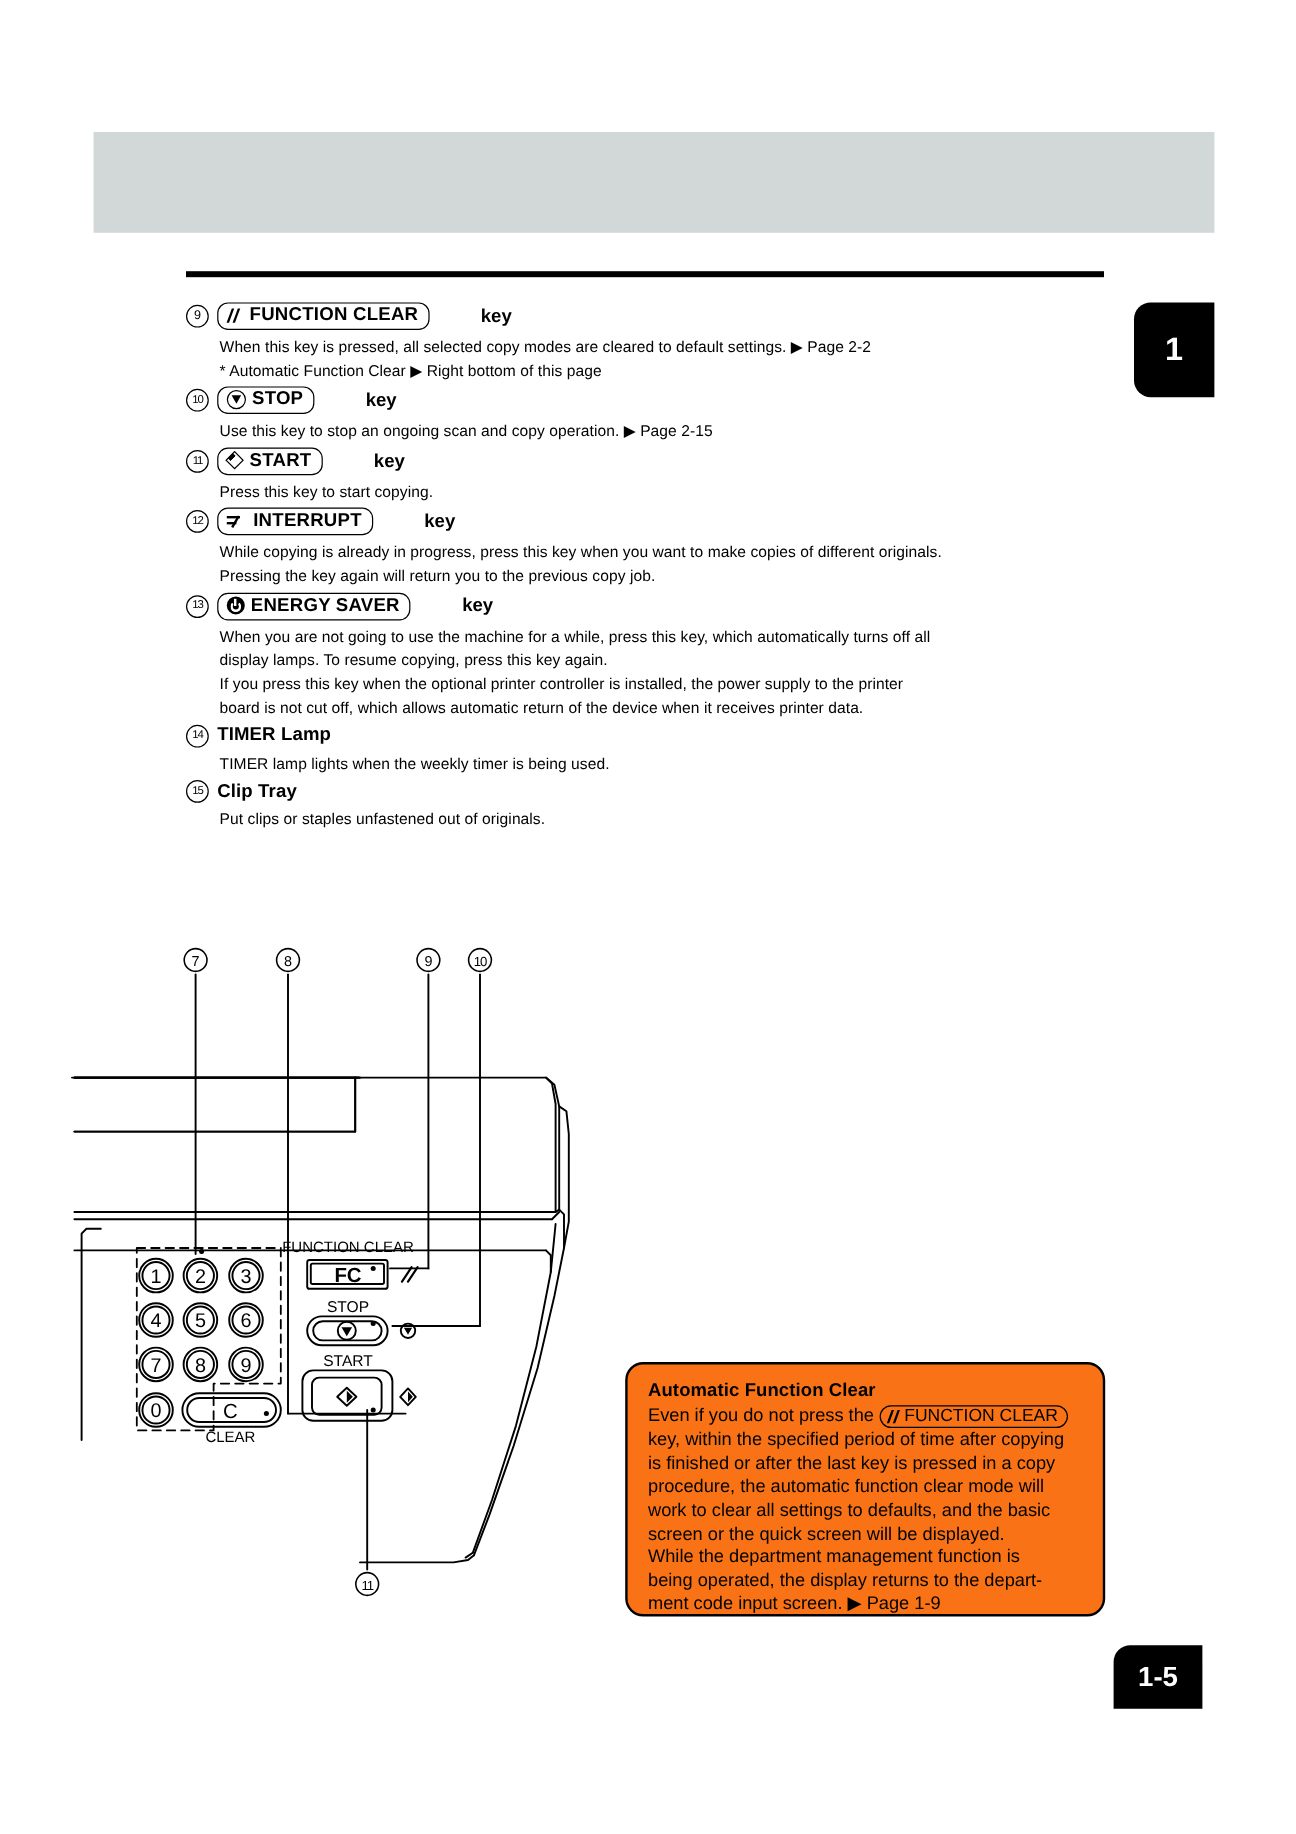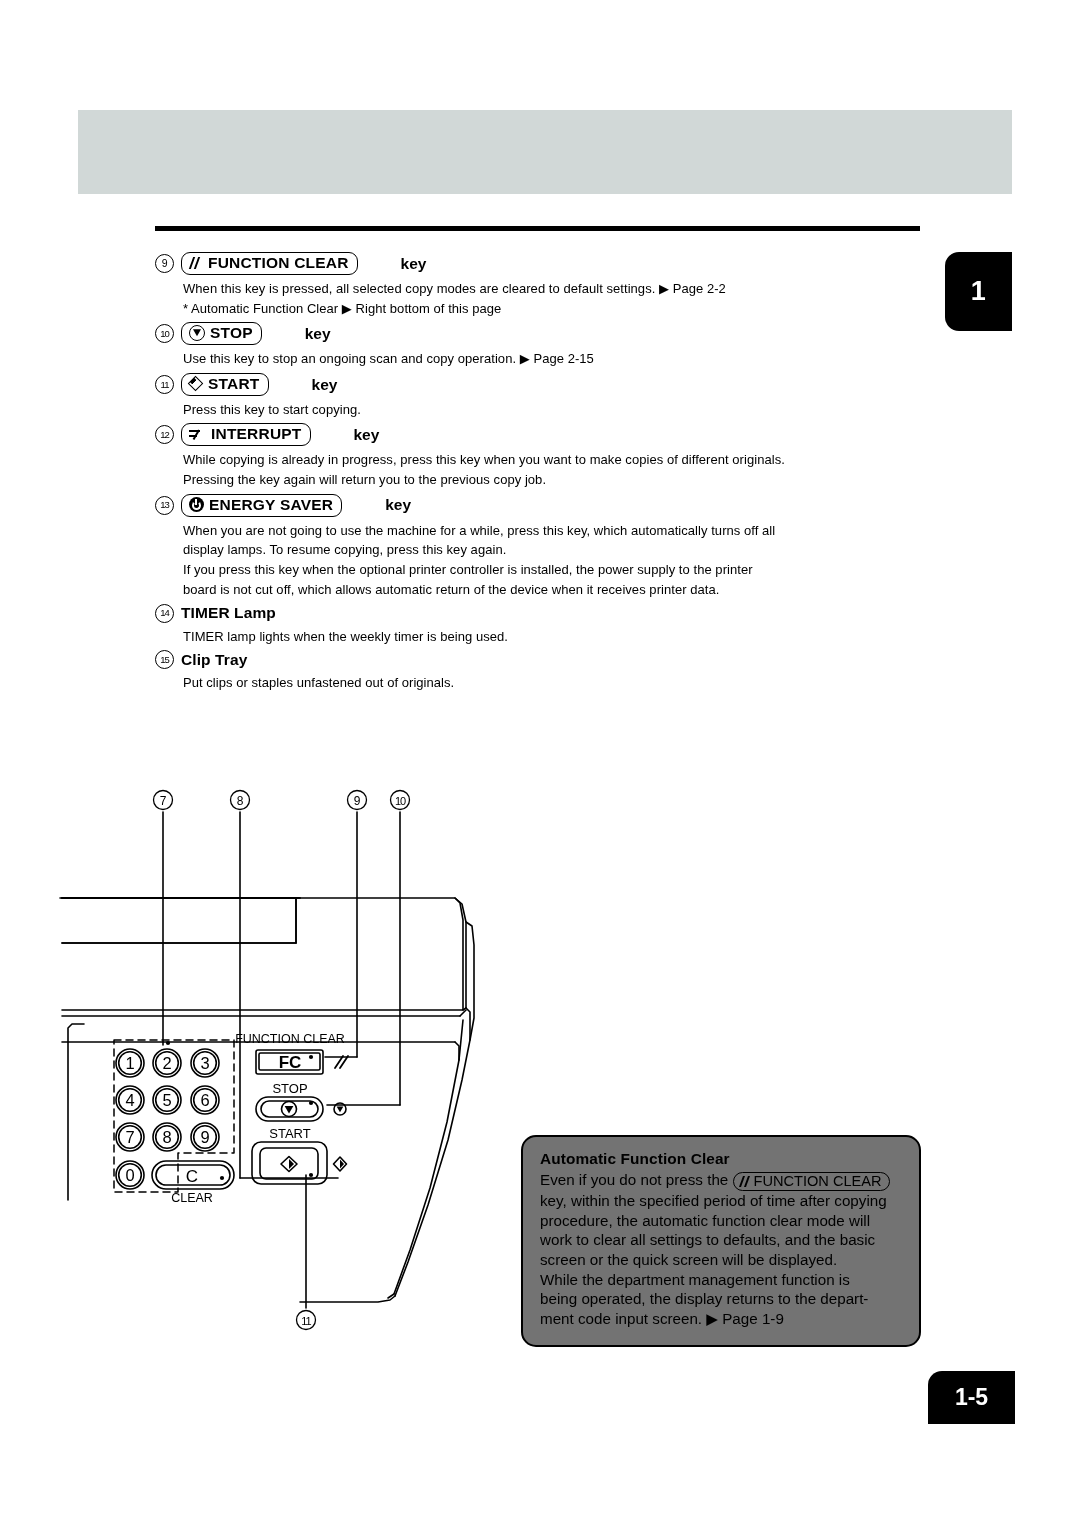--- a/index.html
+++ b/index.html
@@ -46,21 +46,21 @@
     font-weight: bold;
     display: flex;
     align-items: center;
     justify-content: center;
     letter-spacing: 0.5px;
   }
   .page-tab {
     position: absolute;
     left: 928px;
     top: 1371px;
-    width: 87px;
+    width: 74px;
     height: 53px;
     background: #000000;
     border-radius: 14px 0 0 0;
     color: #ffffff;
     font-size: 23px;
     font-weight: bold;
     display: flex;
     align-items: center;
     justify-content: center;
   }
@@ -189,21 +189,21 @@
   .tipbox {
     position: absolute;
     left: 521px;
     top: 1135px;
     width: 400px;
     height: 212px;
     border: 2px solid #000;
     border-radius: 15px;
     box-sizing: border-box;
     padding: 13px 15px 10px 17px;
-    background: #737373;
+    background: #f97316;
   }
   .tip-title {
     font-size: 15.4px; font-weight: bold; margin-bottom: 2px; letter-spacing: 0.1px;
   }
   .tip-p {
     font-size: 15.2px; line-height: 1.285; margin: 0;
   }
   .tip-p.just { text-align: justify; }
   .tip-keycap {
     display: inline-flex; align-items: center; gap: 3px;
@@ -489,19 +489,20 @@
   <p class="tip-p">
     <span>Even if you do not press the </span><span class="tip-keycap">
         <span class="gl gl-slashes">
           <i></i>
           <i></i>
         </span>
         <span>FUNCTION CLEAR</span>
       </span>
   </p>
   <p class="tip-p">key, within the specified period of time after copying</p>
+  <p class="tip-p">is finished or after the last key is pressed in a copy</p>
   <p class="tip-p">procedure, the automatic function clear mode will</p>
   <p class="tip-p">work to clear all settings to defaults, and the basic</p>
   <p class="tip-p">screen or the quick screen will be displayed.</p>
   <p class="tip-p just">While the department management function is</p>
   <p class="tip-p just">being operated, the display returns to the depart-</p>
   <p class="tip-p">ment code input screen. ▶ Page 1-9</p>
 </div>
 
 </body></html>

